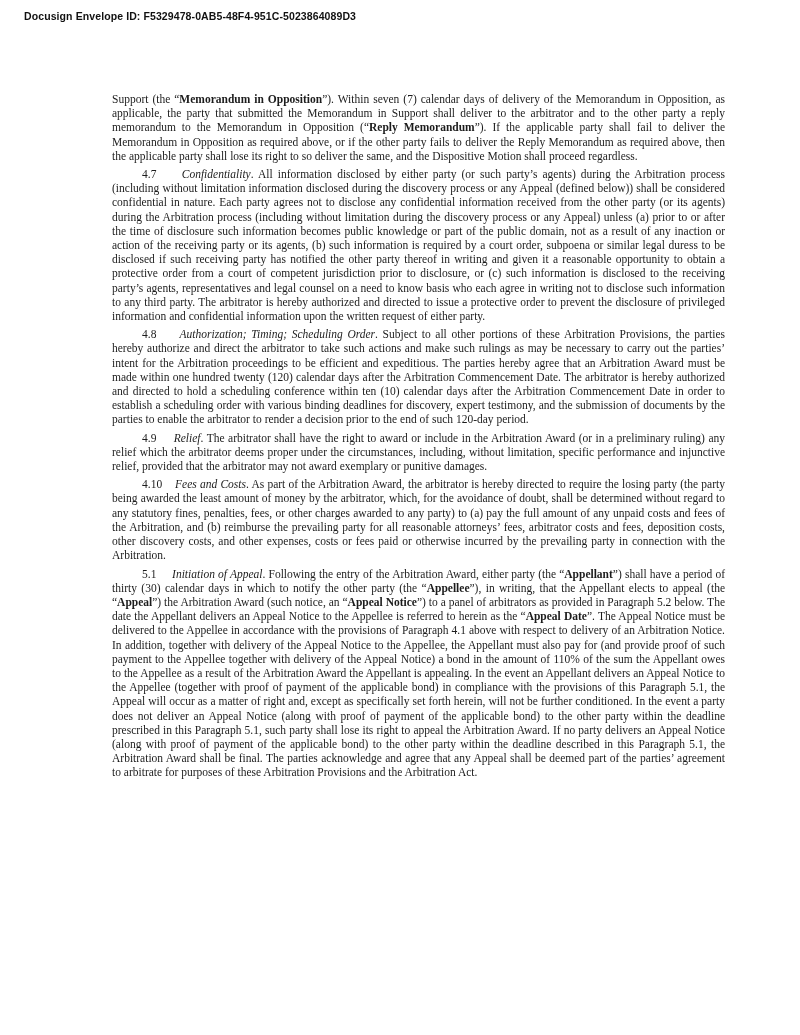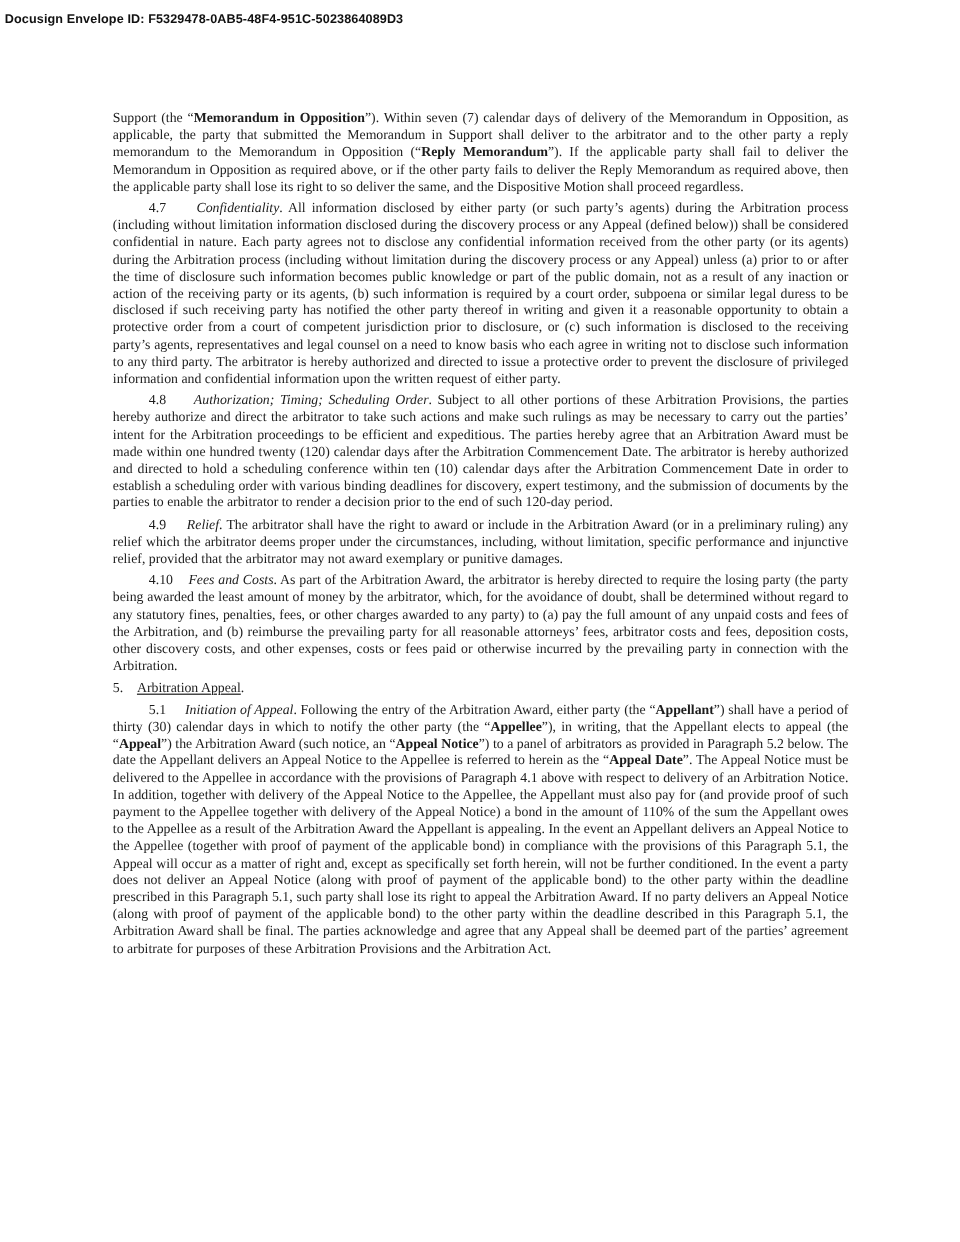--- a/index.html
+++ b/index.html
@@ -7,31 +7,31 @@
   body {
     width: 800px;
     min-height: 1035px;
     position: relative;
     font-family: "Liberation Serif", serif;
     color: #1c1c1c;
   }
   .envelope-header {
     position: absolute;
     top: 10px;
-    left: 4px;
+    left: 24px;
     font-family: "Liberation Sans", sans-serif;
     font-size: 10.5px;
     font-weight: 700;
     color: #111;
     letter-spacing: 0.1px;
   }
   .page-body {
     position: absolute;
     top: 92px;
-    left: 94px;
+    left: 112px;
     width: 613px;
     font-size: 11.5px;
     line-height: 14.2px;
     text-align: justify;
   }
   .para { margin-bottom: 4px; }
   .para.indent { text-indent: 30px; }
   .para:last-child { margin-bottom: 16px; }
   span.b { font-weight: 700; }
   span.i { font-style: italic; font-family: Liberation Serif, serif; }
@@ -46,16 +46,15 @@
   <div class="para"><span>Support (the “</span><span class="b">Memorandum in Opposition</span><span>”). Within seven (7) calendar days of delivery of the Memorandum in Opposition, as applicable, the party that submitted the Memorandum in Support shall deliver to the arbitrator and to the other party a reply memorandum to the Memorandum in Opposition (“</span><span class="b">Reply Memorandum</span><span>”). If the applicable party shall fail to deliver the Memorandum in Opposition as required above, or if the other party fails to deliver the Reply Memorandum as required above, then the applicable party shall lose its right to so deliver the same, and the Dispositive Motion shall proceed regardless.</span></div>
 
   <div class="para indent"><span>4.7&nbsp;&nbsp;&nbsp;&nbsp;&nbsp;</span><span class="i">Confidentiality</span><span>. All information disclosed by either party (or such party’s agents) during the Arbitration process (including without limitation information disclosed during the discovery process or any Appeal (defined below)) shall be considered confidential in nature. Each party agrees not to disclose any confidential information received from the other party (or its agents) during the Arbitration process (including without limitation during the discovery process or any Appeal) unless (a) prior to or after the time of disclosure such information becomes public knowledge or part of the public domain, not as a result of any inaction or action of the receiving party or its agents, (b) such information is required by a court order, subpoena or similar legal duress to be disclosed if such receiving party has notified the other party thereof in writing and given it a reasonable opportunity to obtain a protective order from a court of competent jurisdiction prior to disclosure, or (c) such information is disclosed to the receiving party’s agents, representatives and legal counsel on a need to know basis who each agree in writing not to disclose such information to any third party. The arbitrator is hereby authorized and directed to issue a protective order to prevent the disclosure of privileged information and confidential information upon the written request of either party.</span></div>
 
   <div class="para indent"><span>4.8&nbsp;&nbsp;&nbsp;&nbsp;&nbsp;</span><span class="i">Authorization; Timing; Scheduling Order</span><span>. Subject to all other portions of these Arbitration Provisions, the parties hereby authorize and direct the arbitrator to take such actions and make such rulings as may be necessary to carry out the parties’ intent for the Arbitration proceedings to be efficient and expeditious. The parties hereby agree that an Arbitration Award must be made within one hundred twenty (120) calendar days after the Arbitration Commencement Date. The arbitrator is hereby authorized and directed to hold a scheduling conference within ten (10) calendar days after the Arbitration Commencement Date in order to establish a scheduling order with various binding deadlines for discovery, expert testimony, and the submission of documents by the parties to enable the arbitrator to render a decision prior to the end of such 120-day period.</span></div>
 
   <div class="para indent"><span>4.9&nbsp;&nbsp;&nbsp;&nbsp;&nbsp;</span><span class="i">Relief</span><span>. The arbitrator shall have the right to award or include in the Arbitration Award (or in a preliminary ruling) any relief which the arbitrator deems proper under the circumstances, including, without limitation, specific performance and injunctive relief, provided that the arbitrator may not award exemplary or punitive damages.</span></div>
 
   <div class="para indent"><span>4.10&nbsp;&nbsp;&nbsp;&nbsp;</span><span class="i">Fees and Costs</span><span>. As part of the Arbitration Award, the arbitrator is hereby directed to require the losing party (the party being awarded the least amount of money by the arbitrator, which, for the avoidance of doubt, shall be determined without regard to any statutory fines, penalties, fees, or other charges awarded to any party) to (a) pay the full amount of any unpaid costs and fees of the Arbitration, and (b) reimburse the prevailing party for all reasonable attorneys’ fees, arbitrator costs and fees, deposition costs, other discovery costs, and other expenses, costs or fees paid or otherwise incurred by the prevailing party in connection with the Arbitration.</span></div>
 
-  <div class="para"><span>5.&nbsp;&nbsp;&nbsp;&nbsp;</span><span class="u">Arbitration Appeal</span><span>.</span></div>
 
   <div class="para indent"><span>5.1&nbsp;&nbsp;&nbsp;&nbsp;&nbsp;</span><span class="i">Initiation of Appeal</span><span>.  Following the entry of the Arbitration Award, either party (the “</span><span class="b">Appellant</span><span>”) shall have a period of thirty (30) calendar days in which to notify the other party (the “</span><span class="b">Appellee</span><span>”), in writing, that the Appellant elects to appeal (the “</span><span class="b">Appeal</span><span>”) the Arbitration Award (such notice, an “</span><span class="b">Appeal Notice</span><span>”) to a panel of arbitrators as provided in Paragraph 5.2 below.  The date the Appellant delivers an Appeal Notice to the Appellee is referred to herein as the “</span><span class="b">Appeal Date</span><span>”. The Appeal Notice must be delivered to the Appellee in accordance with the provisions of Paragraph 4.1 above with respect to delivery of an Arbitration Notice. In addition, together with delivery of the Appeal Notice to the Appellee, the Appellant must also pay for (and provide proof of such payment to the Appellee together with delivery of the Appeal Notice) a bond in the amount of 110% of the sum the Appellant owes to the Appellee as a result of the Arbitration Award the Appellant is appealing.  In the event an Appellant delivers an Appeal Notice to the Appellee (together with proof of payment of the applicable bond) in compliance with the provisions of this Paragraph 5.1, the Appeal will occur as a matter of right and, except as specifically set forth herein, will not be further conditioned.  In the event a party does not deliver an Appeal Notice (along with proof of payment of the applicable bond) to the other party within the deadline prescribed in this Paragraph 5.1, such party shall lose its right to appeal the Arbitration Award.  If no party delivers an Appeal Notice (along with proof of payment of the applicable bond) to the other party within the deadline described in this Paragraph 5.1, the Arbitration Award shall be final.  The parties acknowledge and agree that any Appeal shall be deemed part of the parties’ agreement to arbitrate for purposes of these Arbitration Provisions and the Arbitration Act.</span></div>
 </div>
 
 </body></html>

